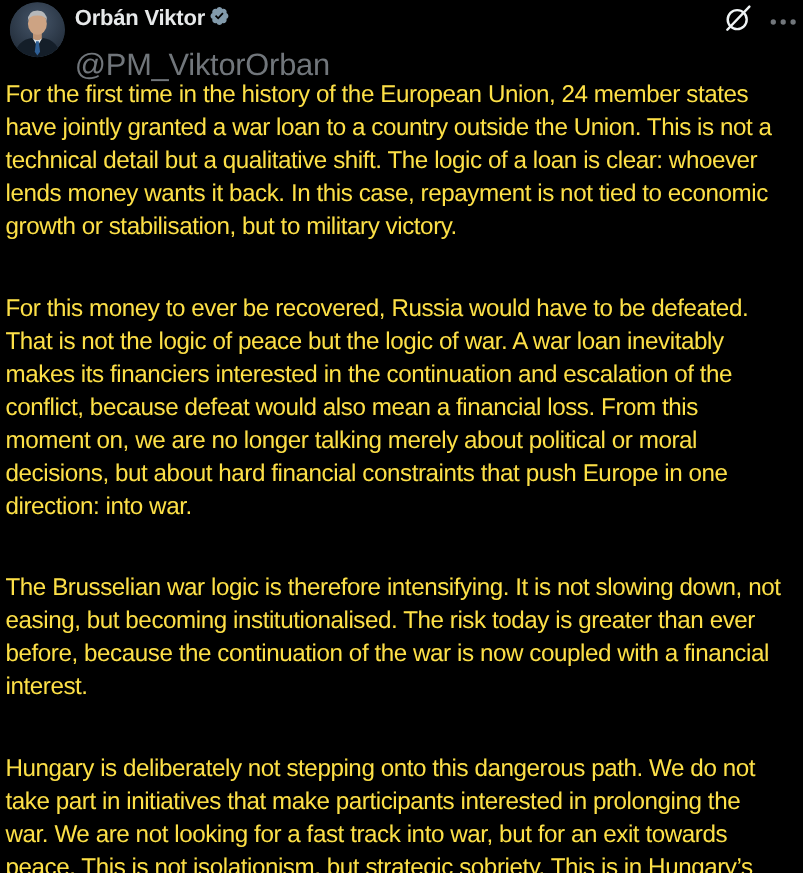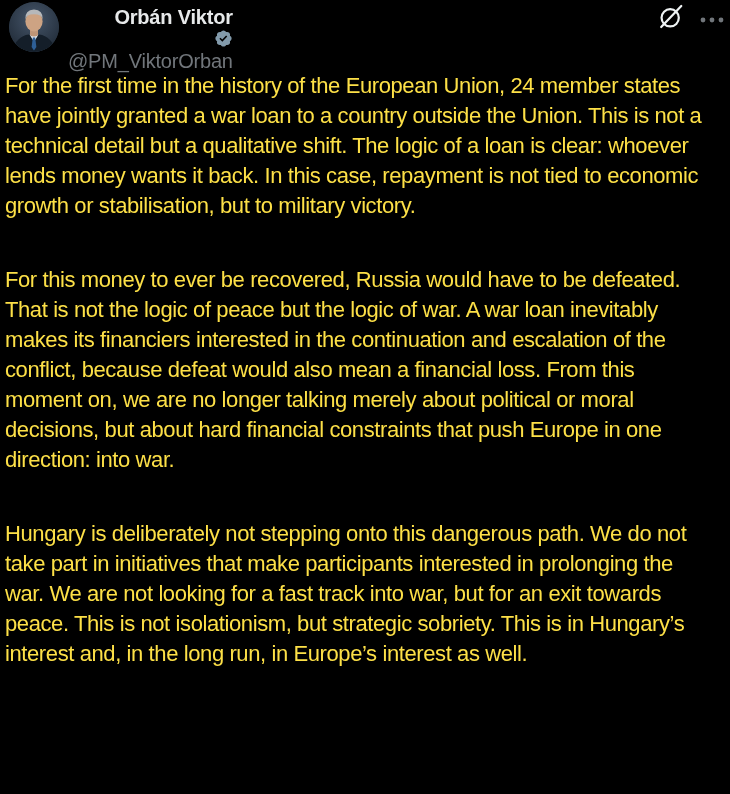--- a/index.html
+++ b/index.html
@@ -22,37 +22,37 @@
   .avatar {
     position: absolute; left: 9px; top: 2px;
     width: 50px; height: 50px;
     border-radius: 50%;
     overflow: hidden;
     cursor: pointer;
     background: #2c3a48;
   }
   .avatar svg { display: block; width: 50px; height: 50px; }
   .names { position: absolute; left: 68px; top: 5px; }
-  .name-row { display: flex; align-items: flex-end; flex-direction: column; }
+  .name-row { display: flex; align-items: flex-start; }
   .display-name {
     color: #e7e9ea;
     font-size: 20px;
     font-weight: 700;
     letter-spacing: -0.2px;
     line-height: 24px;
     cursor: pointer;
   }
   .badge { width: 19px; height: 19px; margin-left: 4px; display: inline-block; }
   .badge svg { display: block; width: 19px; height: 19px; }
   .handle {
     color: #71767b;
-    font-size: 20px;
+    font-size: 28px;
     letter-spacing: -0.2px;
     line-height: 22px;
-    margin-top: 2px;
+    margin-top: 19px;
     cursor: pointer;
   }
   .grok-btn {
     position: absolute; left: 657px; top: 3px;
     width: 28px; height: 28px;
     background: none; border: none; cursor: pointer; padding: 0;
   }
   .grok-btn svg { display: block; width: 28px; height: 28px; }
   .more-btn {
     position: absolute; left: 698px; top: 11px;
@@ -130,16 +130,17 @@
         <circle cx="14" cy="9" r="2.4" fill="#71767b"></circle>
         <circle cx="23" cy="9" r="2.4" fill="#71767b"></circle>
       </svg>
     </button>
 
   </div>
 
   <div class="post-body">
     <p>For the first time in the history of the European Union, 24 member states have jointly granted a war loan to a country outside the Union. This is not a technical detail but a qualitative shift. The logic of a loan is clear: whoever lends money wants it back. In this case, repayment is not tied to economic growth or stabilisation, but to military victory.</p>
     <p>For this money to ever be recovered, Russia would have to be defeated. That is not the logic of peace but the logic of war. A war loan inevitably makes its financiers interested in the continuation and escalation of the conflict, because defeat would also mean a financial loss. From this moment on, we are no longer talking merely about political or moral decisions, but about hard financial constraints that push Europe in one direction: into war.</p>
+    <p>The Brusselian war logic is therefore intensifying. It is not slowing down, not easing, but becoming institutionalised. The risk today is greater than ever before, because the continuation of the war is now coupled with a financial interest.</p>
     <p>Hungary is deliberately not stepping onto this dangerous path. We do not take part in initiatives that make participants interested in prolonging the war. We are not looking for a fast track into war, but for an exit towards peace. This is not isolationism, but strategic sobriety. This is in Hungary’s interest and, in the long run, in Europe’s interest as well.</p>
   </div>
 
 </div>
 
 </body></html>

